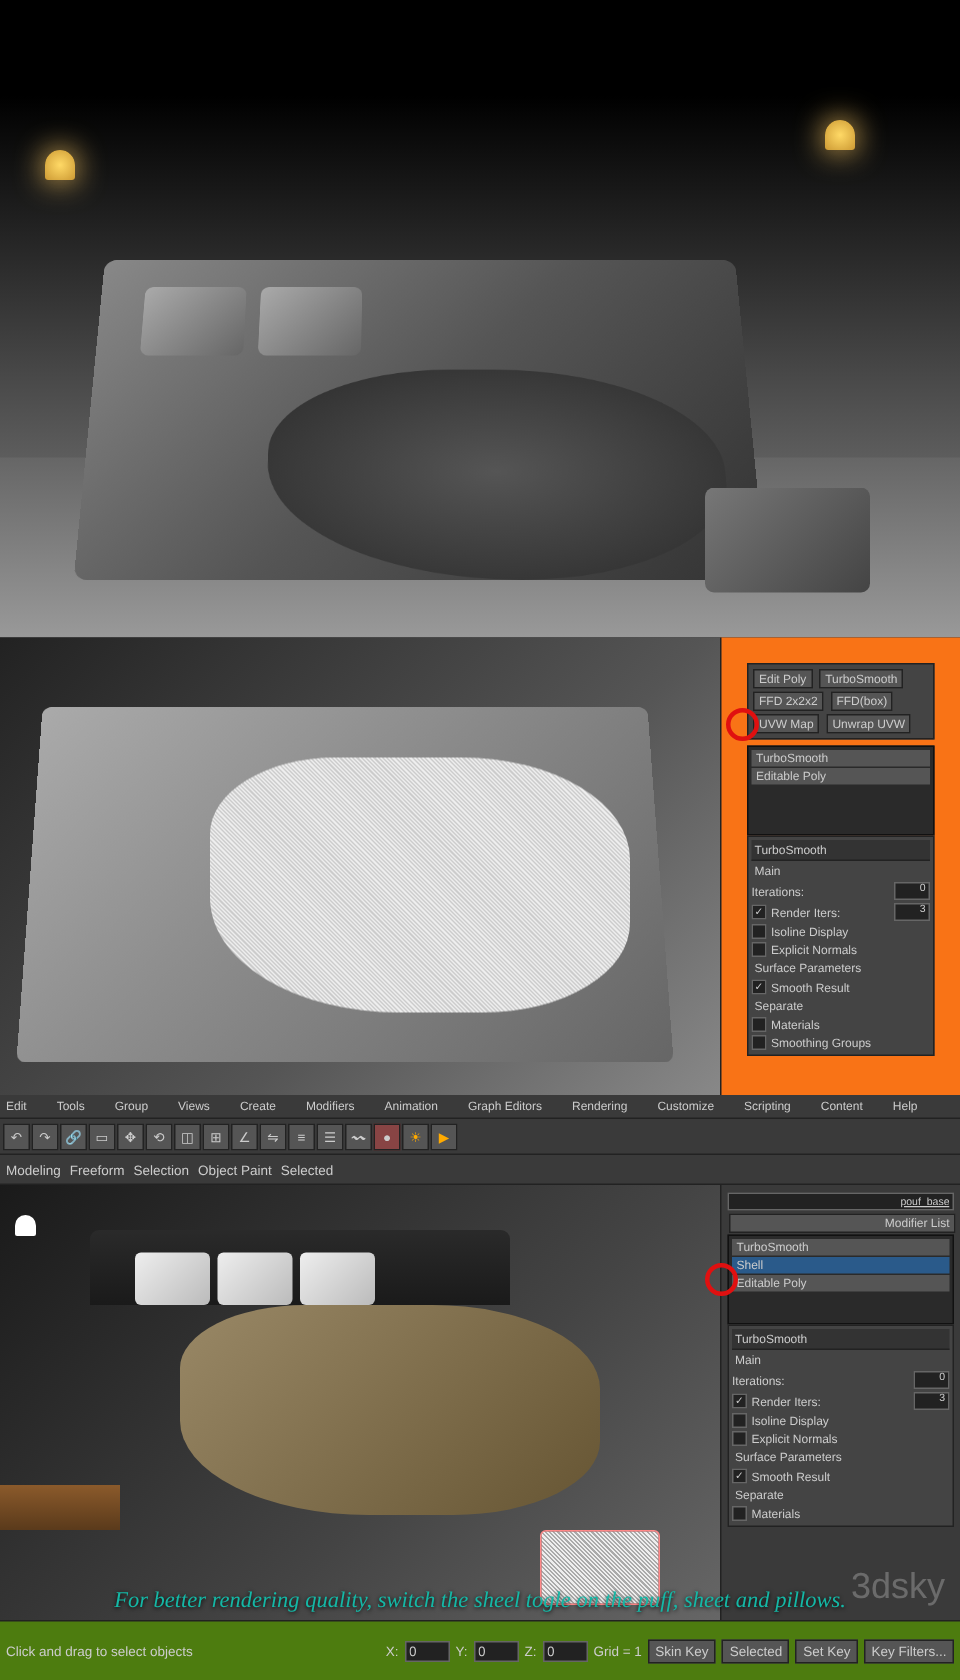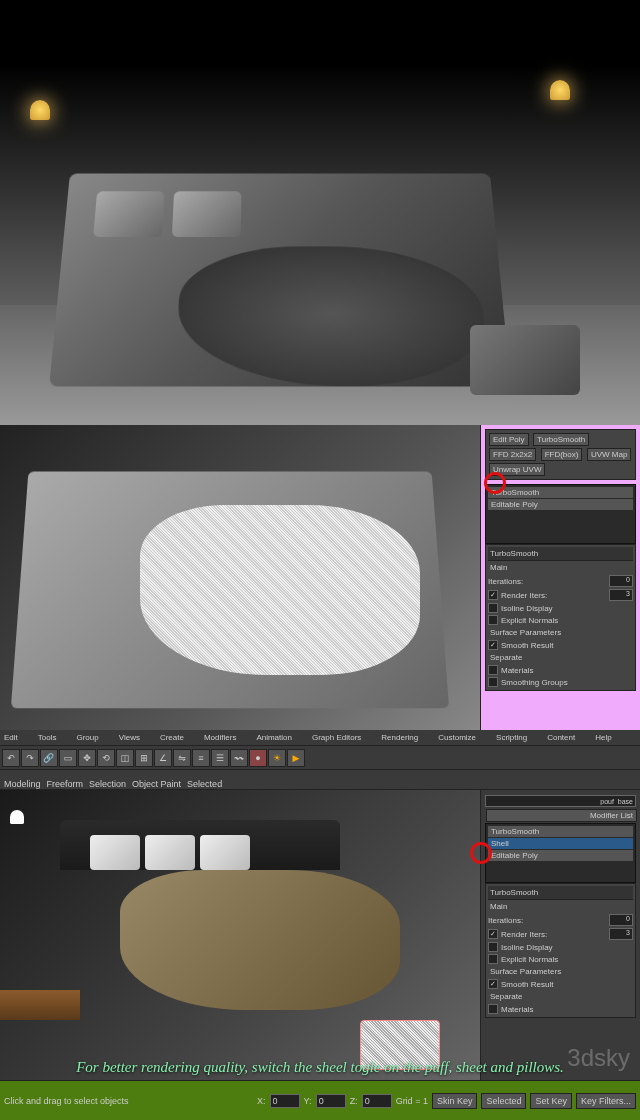--- a/index.html
+++ b/index.html
@@ -15,53 +15,53 @@
 .lamp::before{content:"";position:absolute;top:0;width:20px;height:20px;background:radial-gradient(circle,#ffd966,#cc9933);border-radius:50% 50% 10% 10%;box-shadow:0 0 20px #ffcc66}
 .lamp-l{top:100px;left:30px}
 .lamp-r{top:80px;right:60px}
 .ottoman{position:absolute;bottom:30px;right:60px;width:110px;height:70px;background:linear-gradient(135deg,#777,#444);border-radius:6px}
 .floor{position:absolute;bottom:0;width:100%;height:120px;background:linear-gradient(0deg,#999 0%,#666 100%)}
 
 .mid{top:425px;height:305px;background:#353535}
 .mid-view{position:absolute;top:0;left:0;width:480px;height:305px;background:linear-gradient(135deg,#222 0%,#555 60%,#888 100%)}
 .mid-bed{position:absolute;top:40px;left:20px;width:420px;height:240px;background:linear-gradient(135deg,#aaa 0%,#666 100%);border-radius:6px;transform:perspective(500px) rotateX(10deg)}
 .mid-mesh{position:absolute;top:80px;left:140px;width:280px;height:170px;background:repeating-linear-gradient(45deg,#eee 0,#eee 1px,#ccc 1px,#ccc 2px);border-radius:30% 40% 35% 45%}
-.panel{position:absolute;right:0;top:0;width:160px;height:100%;background:#f0abfc;border-left:1px solid #222;padding:4px}
+.panel{position:absolute;right:0;top:0;width:160px;height:100%;background:#f97316;border-left:1px solid #222;padding:17px}
 .pgroup{background:#444;border:1px solid #222;margin-bottom:4px;padding:2px}
 .btn{display:inline-block;background:#555;border:1px solid #222;padding:1px 3px;margin:1px;font-size:8px;cursor:pointer}
 .row{display:flex;align-items:center;padding:1px 0}
 .chk{width:10px;height:10px;background:#222;border:1px solid #666;margin-right:3px;display:inline-flex;align-items:center;justify-content:center;font-size:7px}
 .chk.on::after{content:"✓";color:#ccc}
 .lbl{font-size:8px}
 .spin{width:24px;height:12px;background:#222;border:1px solid #666;margin-left:auto;font-size:7px;text-align:right;padding-right:2px}
 .circ{position:absolute;width:22px;height:22px;border:3px solid #e01010;border-radius:50%}
 .c1{top:47px;left:484px}
 .stackbox{background:#2a2a2a;border:1px solid #111;height:60px;padding:2px}
 .stackitem{background:#555;padding:1px 3px;font-size:8px;margin-bottom:1px}
 
 .bot{top:730px;height:390px;background:#353535}
 .menubar{height:16px;background:#3a3a3a;display:flex;align-items:center;padding:0 4px;gap:20px;border-bottom:1px solid #222}
 .menubar span{font-size:8px;cursor:pointer}
 .tbar{height:24px;background:#3a3a3a;display:flex;align-items:center;padding:0 2px;gap:1px;border-bottom:1px solid #222}
 .ticon{width:18px;height:18px;background:#555;border:1px solid #222;display:flex;align-items:center;justify-content:center;font-size:9px}
-.tbar2{height:20px;background:#3a3a3a;display:flex;align-items:flex-end;padding:0 4px;gap:6px;border-bottom:1px solid #222;font-size:8px}
+.tbar2{height:20px;background:#3a3a3a;display:flex;align-items:center;padding:0 4px;gap:6px;border-bottom:1px solid #222;font-size:8px}
 .bot-body{display:flex;height:290px}
 .vp{flex:1;background:linear-gradient(135deg,#1a1a1a 0%,#444 60%,#666 100%);position:relative}
 .vp-bed{position:absolute;top:30px;left:40px;width:380px;height:200px}
 .vp-head{position:absolute;top:0;left:20px;width:280px;height:50px;background:linear-gradient(180deg,#2a2a2a,#1a1a1a);border-radius:6px 6px 0 0}
 .vp-pil{position:absolute;width:50px;height:35px;background:linear-gradient(135deg,#eee,#bbb);border-radius:4px}
 .vpp1{top:15px;left:50px}.vpp2{top:15px;left:105px}.vpp3{top:15px;left:160px}
 .vp-bl{position:absolute;top:50px;left:80px;width:280px;height:140px;background:linear-gradient(135deg,#998866,#665533);border-radius:30% 40% 35% 45%}
 .vp-ot{position:absolute;bottom:10px;right:40px;width:80px;height:50px;background:repeating-linear-gradient(45deg,#eee 0,#eee 1px,#aaa 1px,#aaa 2px);border:1px solid #f88;border-radius:4px}
 .vp-lamp{position:absolute;top:20px;left:10px;width:20px;height:40px}
 .vp-lamp::before{content:"";position:absolute;width:14px;height:14px;background:#fff;border-radius:50% 50% 10% 10%}
 .vp-table{position:absolute;bottom:60px;left:0;width:80px;height:30px;background:linear-gradient(180deg,#8b5a2b,#5a3a1b)}
 .rpanel{width:160px;background:#3a3a3a;border-left:1px solid #222;padding:4px;overflow:hidden}
 .c2{top:112px;right:148px}
-.caption{position:absolute;bottom:44px;width:100%;text-align:center;font-family:Georgia,serif;font-size:15px;color:#86efac;font-style:italic;text-shadow:0 1px 3px #000;z-index:10}
+.caption{position:absolute;bottom:44px;width:100%;text-align:center;font-family:Georgia,serif;font-size:15px;color:#14b8a6;font-style:italic;text-shadow:0 1px 3px #000;z-index:10}
 .watermark{position:absolute;bottom:48px;right:10px;font-size:24px;color:rgba(255,255,255,0.25);font-weight:normal;z-index:9}
 .statusbar{position:absolute;bottom:0;height:40px;width:100%;background:#4d7c0f;border-top:1px solid #222;display:flex;align-items:center;padding:0 4px;gap:4px;font-size:8px}
 .sbtn{background:#555;border:1px solid #222;padding:2px 4px}
 .sinp{background:#222;border:1px solid #666;width:30px;height:14px;padding:0 2px}
 .hdr{background:#333;padding:2px;font-size:8px;border-bottom:1px solid #222}
 </style>
 </head>
 <body>
 
 <div class="sec render-top">

